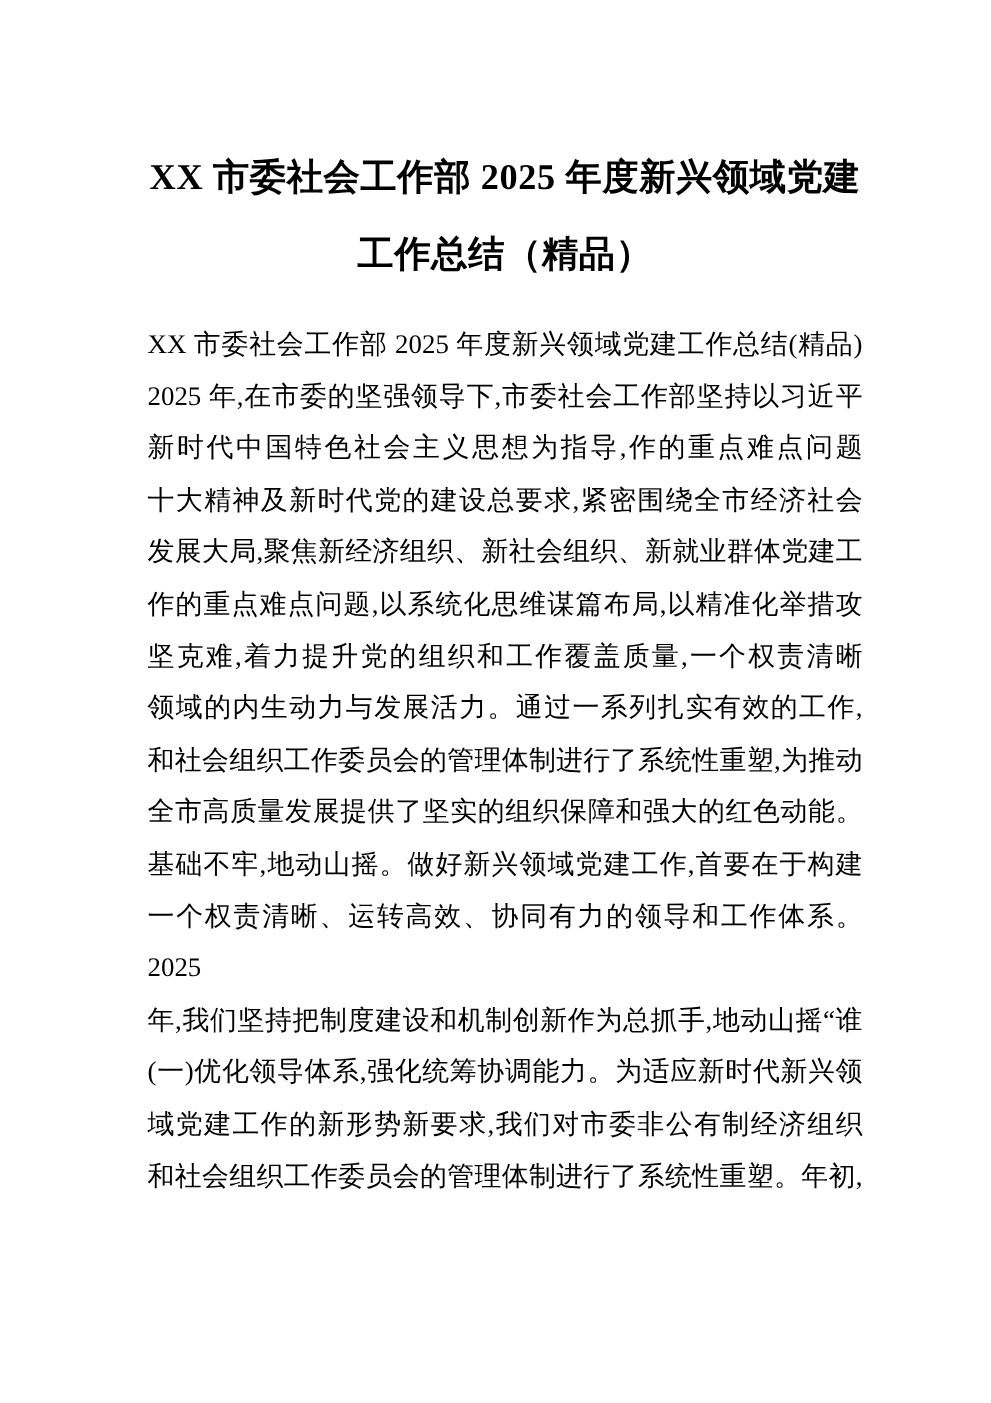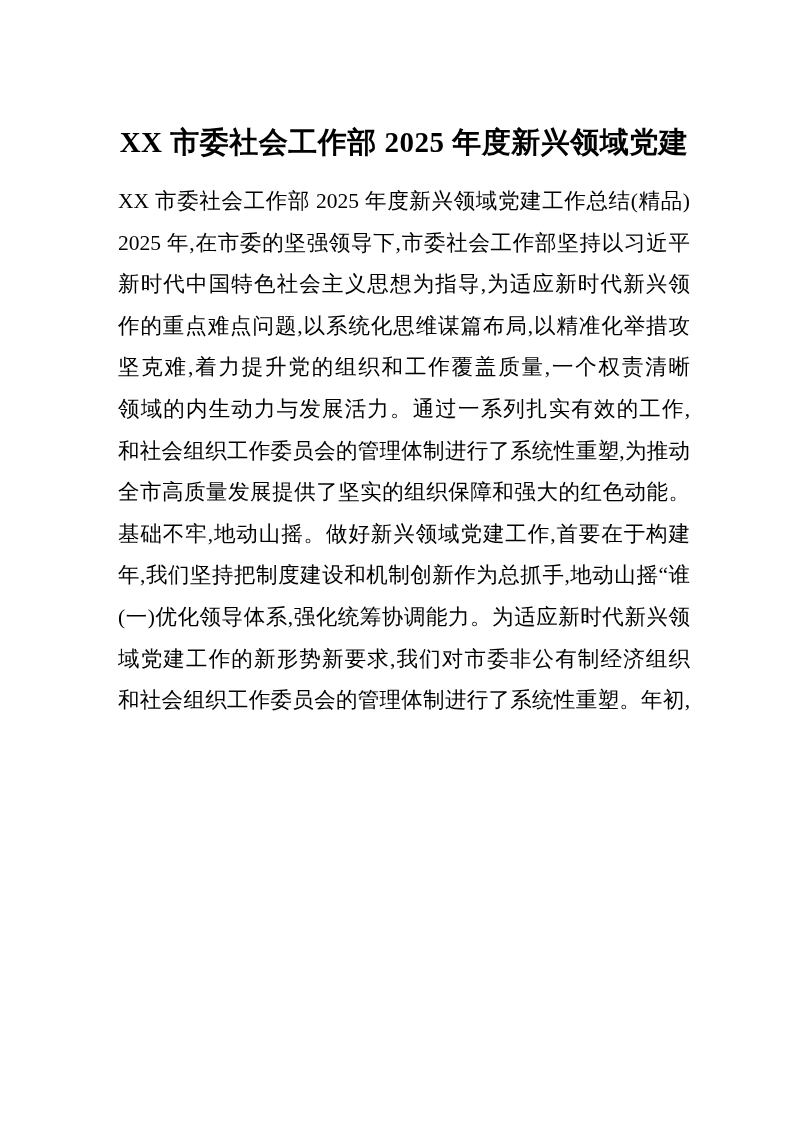--- a/index.html
+++ b/index.html
@@ -17,21 +17,21 @@
     border-radius: 30px;
   }
   .doc-title {
     font-size: 29px;
     font-weight: 700;
     line-height: 62px;
     text-align: center;
     letter-spacing: 0.5px;
   }
   .doc-body {
-    margin-top: 8px;
+    margin-top: 20px;
     font-size: 21.5px;
     line-height: 41.6px;
   }
   .bline {
     width: 100%;
     text-align: justify;
     white-space: normal;
   }
   .bline.stretch {
     text-align-last: justify;
@@ -41,29 +41,33 @@
     text-align: left;
     text-align-last: left;
   }
 </style>
 </head>
 <body>
 
 <div class="page">
   <h1 class="doc-title">
     <span>XX 市委社会工作部 2025 年度新兴领域党建</span><br>
+    <span>工作总结（精品）</span>
   </h1>
   <div class="doc-body">
     <div class="bline stretch">XX 市委社会工作部 2025 年度新兴领域党建工作总结(精品)</div>
     <div class="bline stretch">2025 年,在市委的坚强领导下,市委社会工作部坚持以习近平</div>
-    <div class="bline stretch">新时代中国特色社会主义思想为指导,为适应新时代新兴领</div>
+    <div class="bline stretch">新时代中国特色社会主义思想为指导,作的重点难点问题</div>
+    <div class="bline stretch">十大精神及新时代党的建设总要求,紧密围绕全市经济社会</div>
+    <div class="bline stretch">发展大局,聚焦新经济组织、新社会组织、新就业群体党建工</div>
     <div class="bline stretch">作的重点难点问题,以系统化思维谋篇布局,以精准化举措攻</div>
     <div class="bline stretch">坚克难,着力提升党的组织和工作覆盖质量,一个权责清晰</div>
     <div class="bline stretch">领域的内生动力与发展活力。通过一系列扎实有效的工作,</div>
     <div class="bline stretch">和社会组织工作委员会的管理体制进行了系统性重塑,为推动</div>
     <div class="bline stretch">全市高质量发展提供了坚实的组织保障和强大的红色动能。</div>
     <div class="bline stretch">基础不牢,地动山摇。做好新兴领域党建工作,首要在于构建</div>
+    <div class="bline stretch">一个权责清晰、运转高效、协同有力的领导和工作体系。2025</div>
     <div class="bline stretch">年,我们坚持把制度建设和机制创新作为总抓手,地动山摇“谁</div>
     <div class="bline stretch">(一)优化领导体系,强化统筹协调能力。为适应新时代新兴领</div>
     <div class="bline stretch">域党建工作的新形势新要求,我们对市委非公有制经济组织</div>
     <div class="bline stretch">和社会组织工作委员会的管理体制进行了系统性重塑。年初,</div>
   </div>
 </div>
 
 </body></html>

